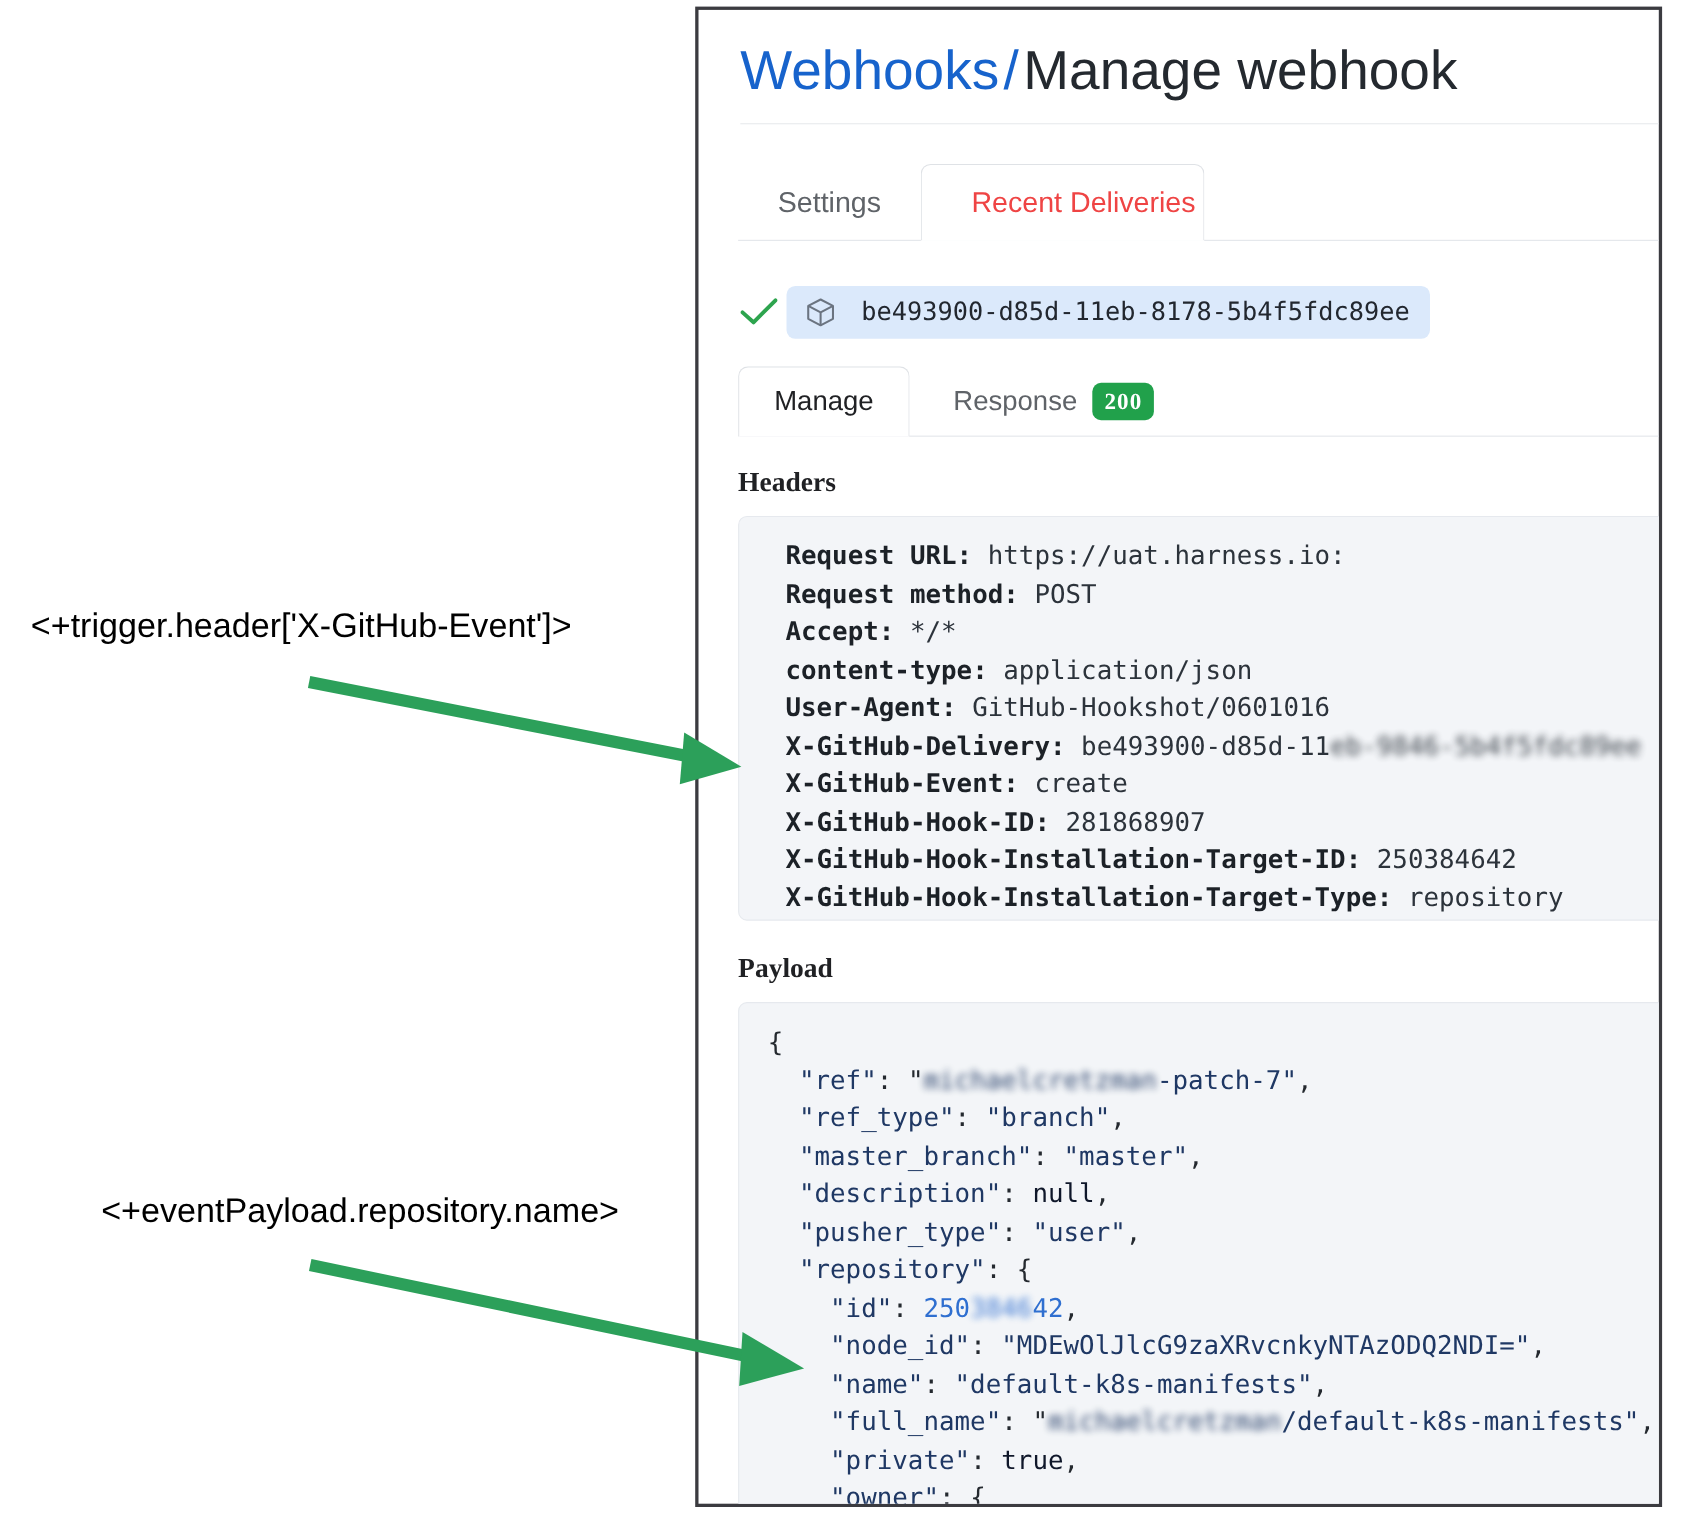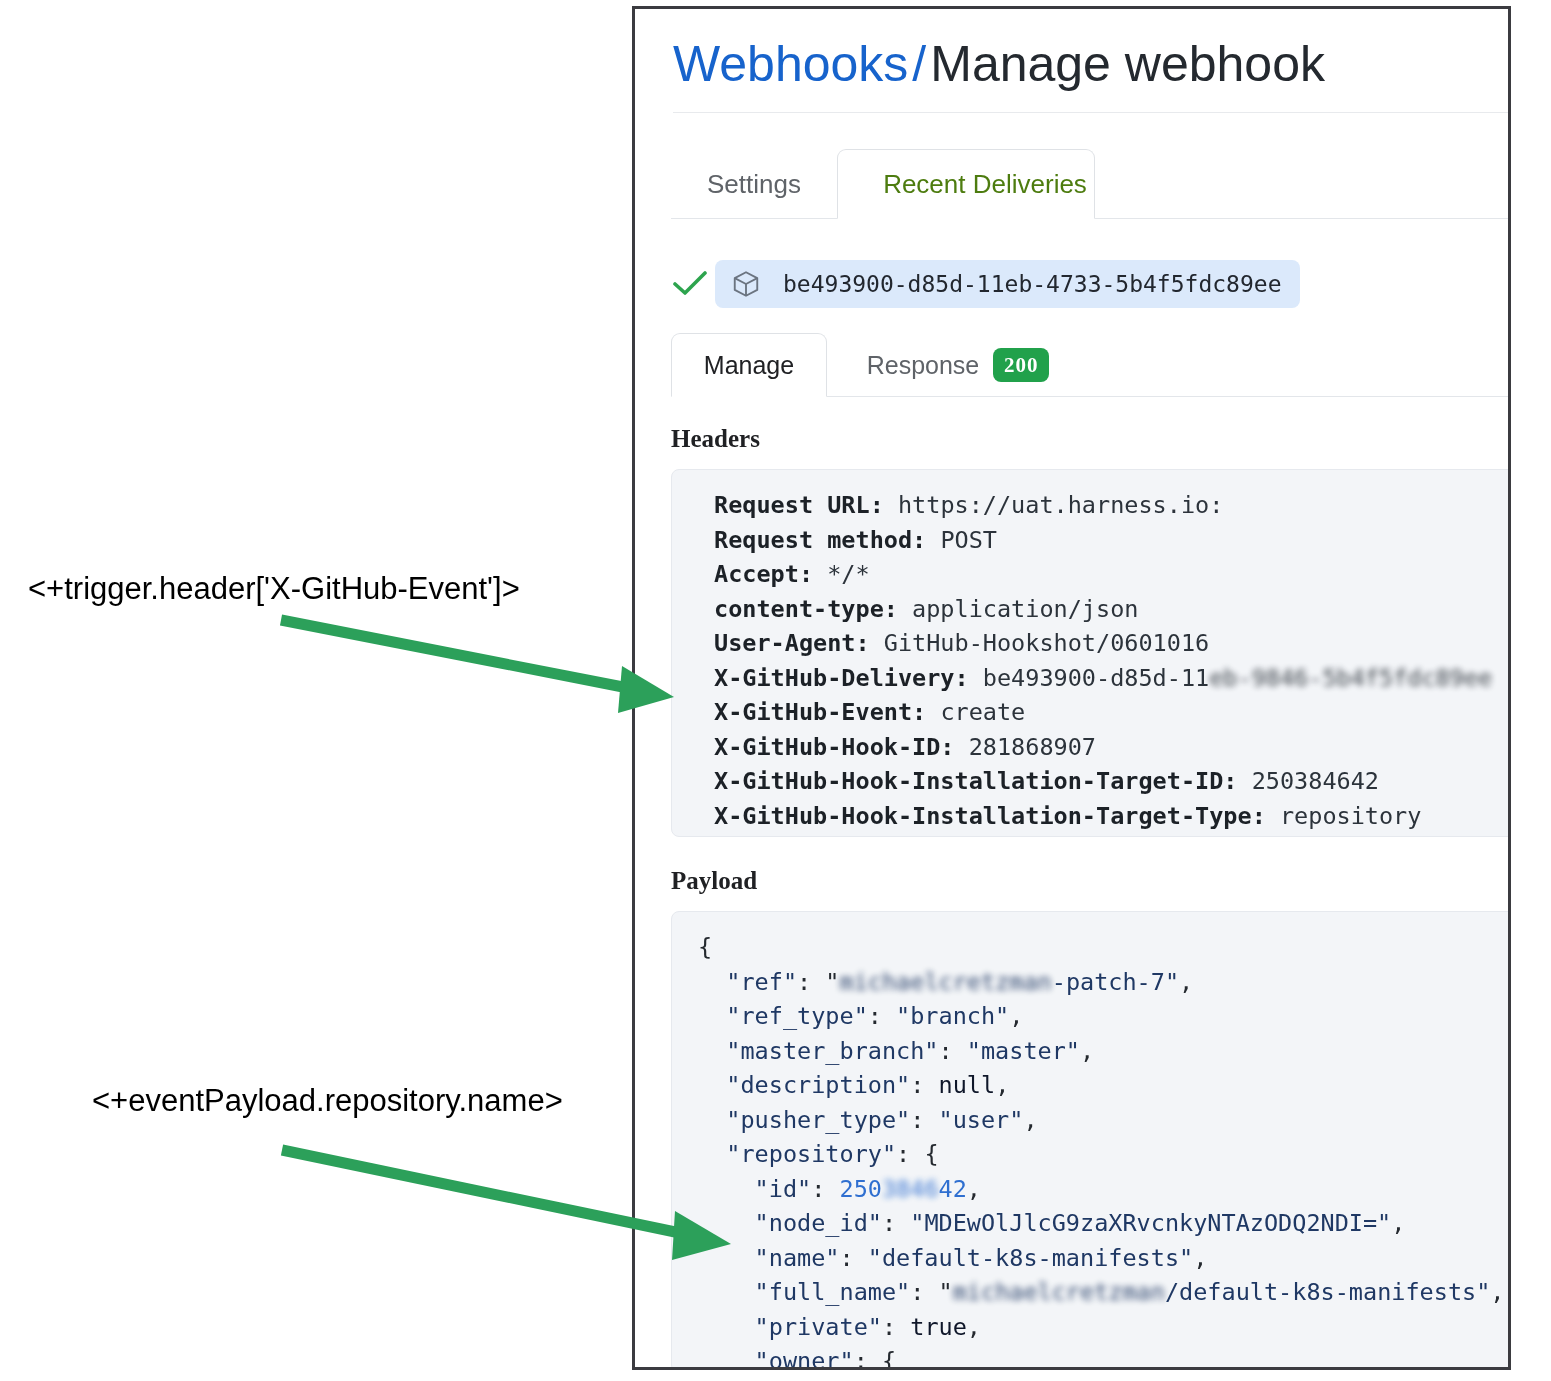--- a/index.html
+++ b/index.html
@@ -28,21 +28,21 @@
   }
   .annotation-label {
     position: absolute;
     font-family: "Liberation Sans", sans-serif;
     font-size: 31px;
     line-height: 36px;
     color: #000000;
     white-space: nowrap;
     pointer-events: auto;
   }
-  #annotation-label-header { left: 28px;  top: 571px; text-align: right; }
+  #annotation-label-header { left: 28px;  top: 551px; text-align: right; }
   #annotation-label-payload { left: 52px; top: 1083px; margin-left: 40px; }
 
   #annotation-arrows {
     position: absolute;
     left: 0; top: 0;
     width: 1551px; height: 1381px;
   }
 
   
   #webhook-panel {
@@ -116,21 +116,21 @@
     height: 70px;
     box-sizing: border-box;
     font-size: 26px;
     color: #5f6368;
     display: flex;
     align-items: center;
     justify-content: center;
     background: transparent;
   }
   .otab.active {
-    color: #4d7c0f;
+    color: #ef4444;
     background: #ffffff;
     border: 1px solid #dfe2e6;
     border-bottom: 1px solid #ffffff;
     border-radius: 9px 9px 0 0;
     z-index: 3;
     padding-left: 38px;
   }
   #tab-settings          { left: 0px;   width: 166px; }
   #tab-recent-deliveries { left: 166px; width: 258px; }
 
@@ -305,21 +305,21 @@
       <span id="delivery-check">
         <svg width="34" height="26" viewBox="0 0 34 26" aria-hidden="true">
           <path d="M2 13 L12 22 L32 2" fill="none" stroke="#2da44e" stroke-width="3.6" stroke-linecap="round" stroke-linejoin="round"></path>
         </svg>
       </span>
       <span id="delivery-pill">
         <svg id="delivery-cube-icon" viewBox="0 0 24 24">
           <path d="M12 2.6 L21 7.3 L21 16.7 L12 21.4 L3 16.7 L3 7.3 Z" fill="none" stroke="#6b7480" stroke-width="1.5" stroke-linejoin="round"></path>
           <path d="M3 7.3 L12 12 L21 7.3 M12 12 L12 21.4" fill="none" stroke="#6b7480" stroke-width="1.5" stroke-linejoin="round"></path>
         </svg>
-        <span id="delivery-guid">be493900-d85d-11eb-4733-5b4f5fdc89ee</span>
+        <span id="delivery-guid">be493900-d85d-11eb-8178-5b4f5fdc89ee</span>
       </span>
     </div>
 
     <div id="inner-tabs">
       <div class="tabstrip-line"></div>
       <div class="itab active" id="tab-request">Manage</div>
       <div class="itab" id="tab-response">
         <span class="resp-label">Response</span>
         <span id="status-badge">200</span>
       </div>

